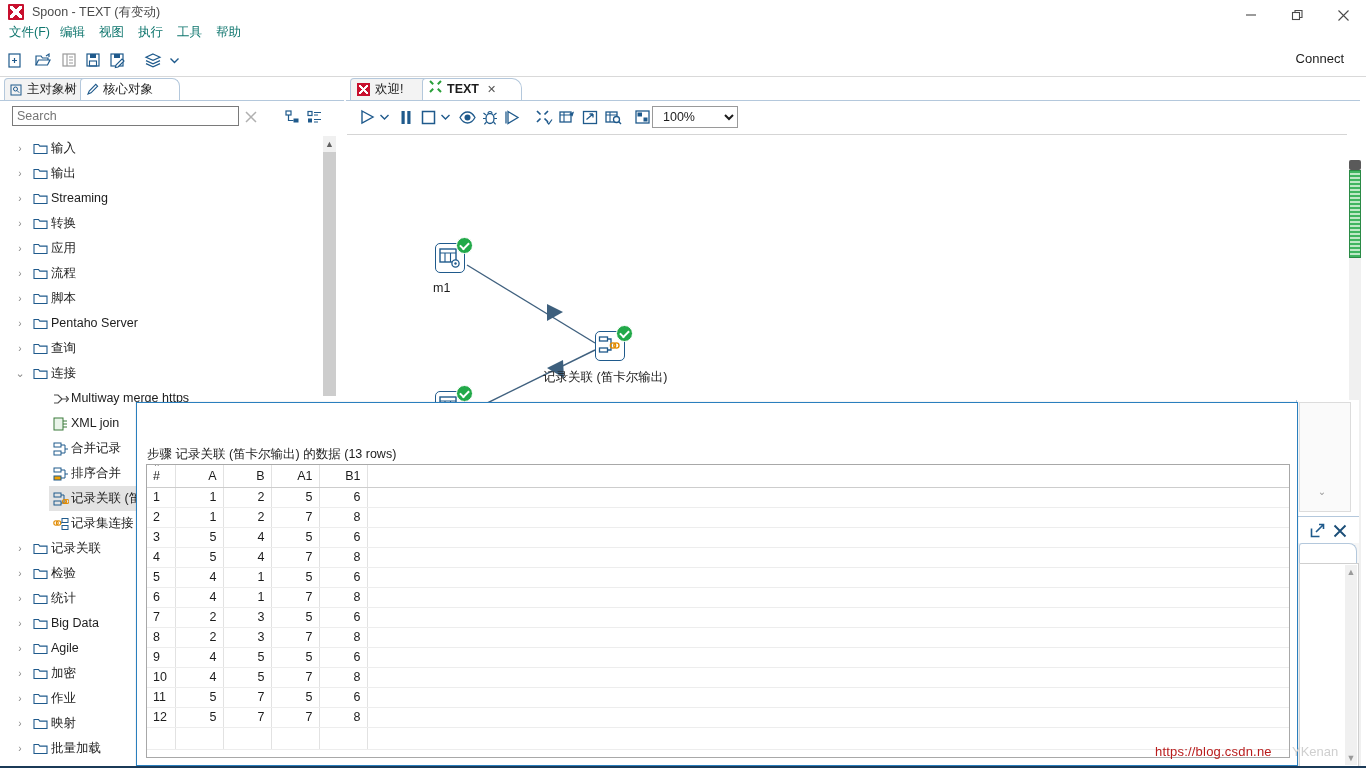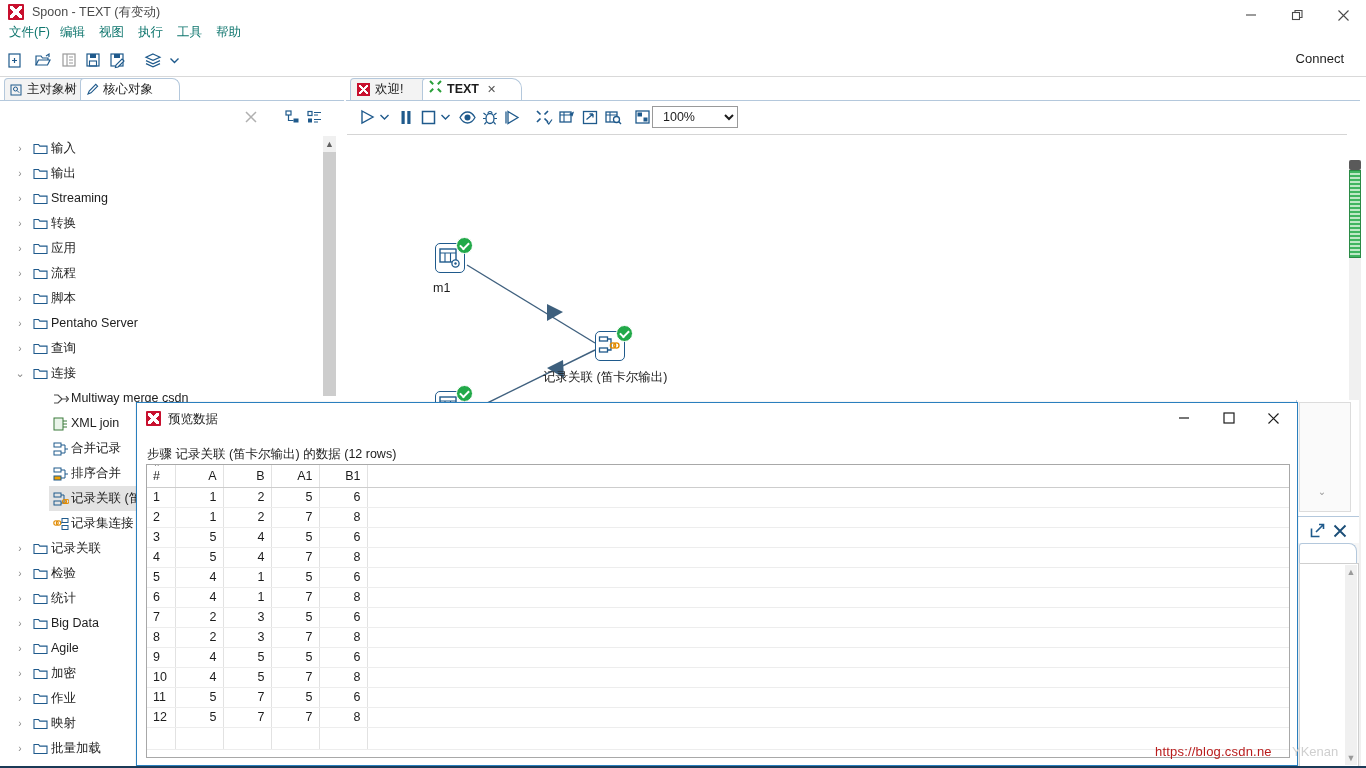--- a/index.html
+++ b/index.html
@@ -346,20 +346,21 @@
         <span class="tico">
           <svg width="13" height="13" viewBox="0 0 13 13">
             <path d="M2 11l1.2-3L9.8 1.4l1.8 1.8L5 9.8z" fill="none" stroke="#1f5a8c" stroke-width="1.1"></path>
           </svg>
         </span>
         <span>核心对象</span>
       </div>
     </div>
 
     <div class="searchrow">
+      <input class="searchbox" placeholder="Search" style="">
       <div class="sr-ico" style="left:242px">
         <svg width="14" height="14" viewBox="0 0 14 14">
             <path d="M2 2l10 10M12 2L2 12" stroke="#b0b0b0" stroke-width="1.5"></path>
           </svg>
       </div>
       <div class="sr-ico" style="left:284px">
         <svg width="15" height="14" viewBox="0 0 15 14">
           <rect x="1" y="1" width="5" height="4" fill="none" stroke="#1f5a8c" stroke-width="1.2"></rect>
           <rect x="8.5" y="8.5" width="5" height="4" fill="#1f5a8c"></rect>
           <path d="M3.5 5v5.5h5" fill="none" stroke="#1f5a8c" stroke-width="1.2"></path>
@@ -467,21 +468,21 @@
         <span>连接</span>
       </div>
 
       <div class="tnode" style="top:250px;left:38px;width:252px">
         <span class="leafico">
           <svg width="16" height="12" viewBox="0 0 16 12">
               <path d="M1 2h4l4 4h5M1 10h4l4-4" fill="none" stroke="#4a4a4a" stroke-width="1.2"></path>
               <path d="M13 3.2l2.4 2.8-2.4 2.8" fill="none" stroke="#4a4a4a" stroke-width="1.2"></path>
             </svg>
         </span>
-        <span>Multiway merge csdn</span>
+        <span>Multiway merge https</span>
       </div>
       <div class="tnode" style="top:275px;left:38px;width:252px">
         <span class="leafico">
           <svg width="16" height="14" viewBox="0 0 16 14">
             <rect x="1" y="1" width="9" height="12" fill="#eaf4ea" stroke="#3a7a3a" stroke-width="1"></rect>
             <path d="M10 4h4M10 7h4M10 10h4" stroke="#3a7a3a" stroke-width="1"></path>
           </svg>
         </span>
         <span>XML join</span>
       </div>
@@ -808,41 +809,22 @@
     <div class="rp-tab"></div>
     <div class="rp-body">
       <div class="rp-sb">
         <div class="u">▲</div>
         <div class="d">▼</div>
       </div>
     </div>
   </div>
 
   <div class="dialog">
-    <div class="dlg-title">
-      <div class="dlg-ico"></div>
-      <div class="dlg-name">预览数据</div>
-      <div class="dlg-btn dlg-min">
-        <svg width="12" height="12" viewBox="0 0 12 12">
-            <path d="M1 6h10" stroke="#1c1c1c" stroke-width="1.2"></path>
-          </svg>
-      </div>
-      <div class="dlg-btn dlg-max">
-        <svg width="12" height="12" viewBox="0 0 12 12">
-            <rect x="1" y="1" width="10" height="10" fill="none" stroke="#1c1c1c" stroke-width="1.2"></rect>
-          </svg>
-      </div>
-      <div class="dlg-btn dlg-close">
-        <svg width="13" height="13" viewBox="0 0 13 13">
-            <path d="M1.5 1.5l10 10M11.5 1.5l-10 10" stroke="#1c1c1c" stroke-width="1.2"></path>
-          </svg>
-      </div>
-    </div>
-
-    <div class="dlg-sub">步骤 记录关联 (笛卡尔输出) 的数据  (12 rows)</div>
+
+    <div class="dlg-sub">步骤 记录关联 (笛卡尔输出) 的数据  (13 rows)</div>
 
     <div class="tablewrap">
       <table class="grid">
         <thead>
           <tr>
             <th class="hash" style="width:28px">
               <span class="caret">⌃</span>
               <span>#</span>
             </th>
             <th style="width:48px">A</th>

